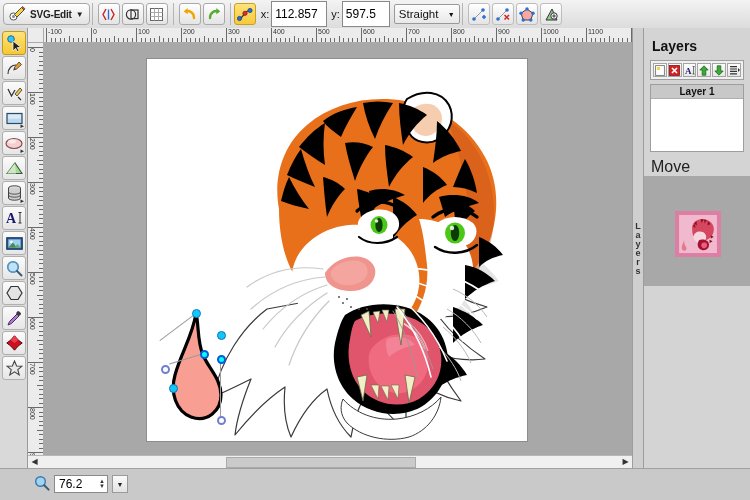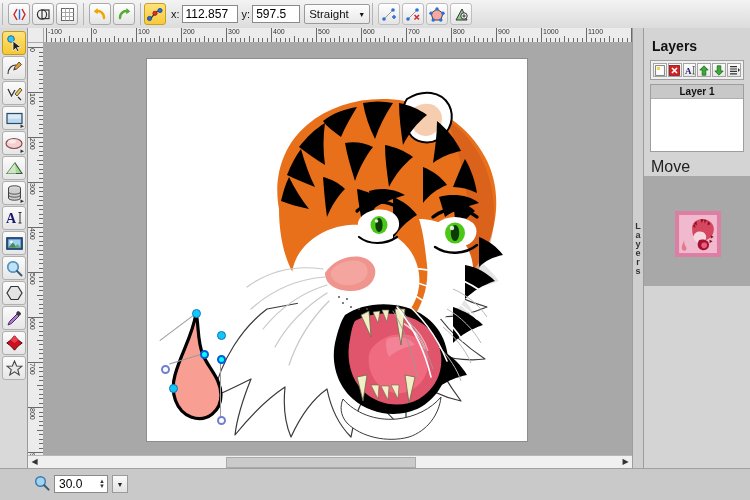--- a/index.html
+++ b/index.html
@@ -34,21 +34,21 @@
     height:22px;display:flex;align-items:center;gap:4px;
     padding:0 5px;margin-left:3px;
     background:linear-gradient(#ffffff,#e2e2e2);
     border:1px solid #a9a9a9;border-radius:4px;box-sizing:border-box;
   }
   .logo-text{font-weight:bold;font-size:10px;color:#222;letter-spacing:-.2px;}
   .caret{font-size:8px;color:#222;}
 
   .coordlabel{font-size:11px;color:#111;margin:0 2px 0 4px;}
   .coordinput{
-    height:18px;border:1px solid #8a8a8a;background:#fff;
+    height:26px;border:1px solid #8a8a8a;background:#fff;
     font-family:"Liberation Sans",sans-serif;font-size:12px;color:#000;
     padding:0 3px;box-sizing:border-box;text-align:left;
   }
   #x-input{width:56px;}
   #y-input{width:48px;}
   .seg-select{
     height:20px;min-width:66px;border:1px solid #9a9a9a;
     background:linear-gradient(#fdfdfd,#e8e8e8);
     display:flex;align-items:center;justify-content:space-between;
     padding:0 4px;box-sizing:border-box;font-size:11.5px;color:#111;
@@ -197,20 +197,32 @@
   }
   .spin{display:flex;flex-direction:column;line-height:5px;font-size:6px;color:#333;}
 </style>
 </head>
 <body>
 
 <div id="app">
 
   <div id="top-toolbar">
 
+    <div class="logo-btn">
+      <span>
+        <svg width="17" height="16" viewBox="0 0 17 16">
+          <circle cx="4.5" cy="11.5" r="3.6" fill="#fff" stroke="#555" stroke-width="1"></circle>
+          <circle cx="4.5" cy="11.5" r="1.5" fill="#888"></circle>
+          <path d="M5.5 9.5 L12.5 2.5 L15 5 L8 12 Z" fill="#f6d33c" stroke="#4a4a4a" stroke-width="1"></path>
+          <path d="M12.5 2.5 L15 5 L16 3.8 L13.6 1.5 Z" fill="#e24b2e" stroke="#4a4a4a" stroke-width=".8"></path>
+        </svg>
+      </span>
+      <span class="logo-text">SVG-Edit</span>
+      <span class="caret">▼</span>
+    </div>
 
     <div class="tb-sep"></div>
 
     <div class="tb-group">
       <div class="tbtn">
         <svg width="15" height="15" viewBox="0 0 15 15">
           <path d="M5 2 L2 7.5 L5 13" fill="none" stroke="#c22" stroke-width="1.4"></path>
           <path d="M10 2 L13 7.5 L10 13" fill="none" stroke="#c22" stroke-width="1.4"></path>
           <path d="M7.5 2.5 L7.5 12.5" stroke="#2a6fd6" stroke-width="1.4"></path>
         </svg>
@@ -954,21 +966,21 @@
 
   <div id="statusbar">
     <div id="zoom-group">
       <span>
         <svg width="16" height="16" viewBox="0 0 16 16">
           <circle cx="6.5" cy="6.5" r="4.8" fill="#9fd3f0" stroke="#3a7ab0" stroke-width="1.4"></circle>
           <path d="M10.2 10.2 L14.6 14.6" stroke="#3a5a76" stroke-width="2" stroke-linecap="round"></path>
         </svg>
       </span>
       <div id="zoom-input">
-        <span>30.0</span>
+        <span>76.2</span>
         <span class="spin">
           <span>▲</span>
             <span>▼</span>
         </span>
       </div>
       <div id="zoom-drop">
         <span>▼</span>
       </div>
     </div>
   </div>

